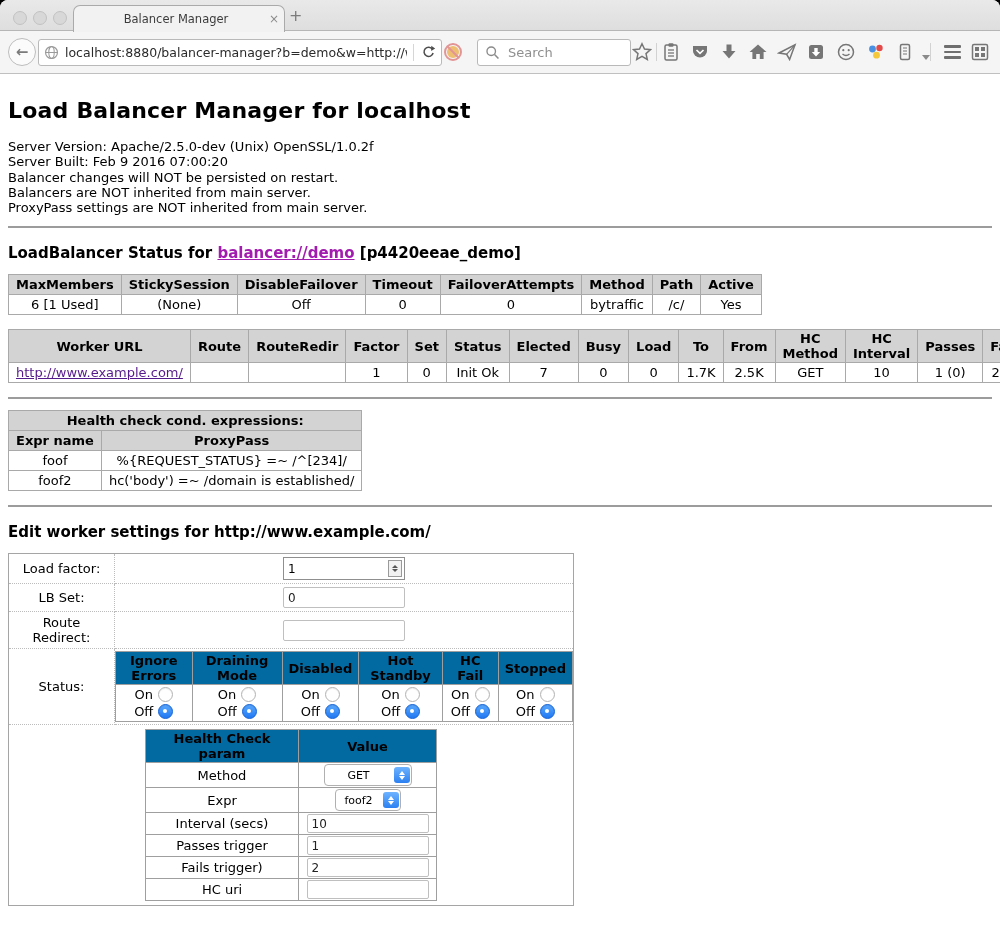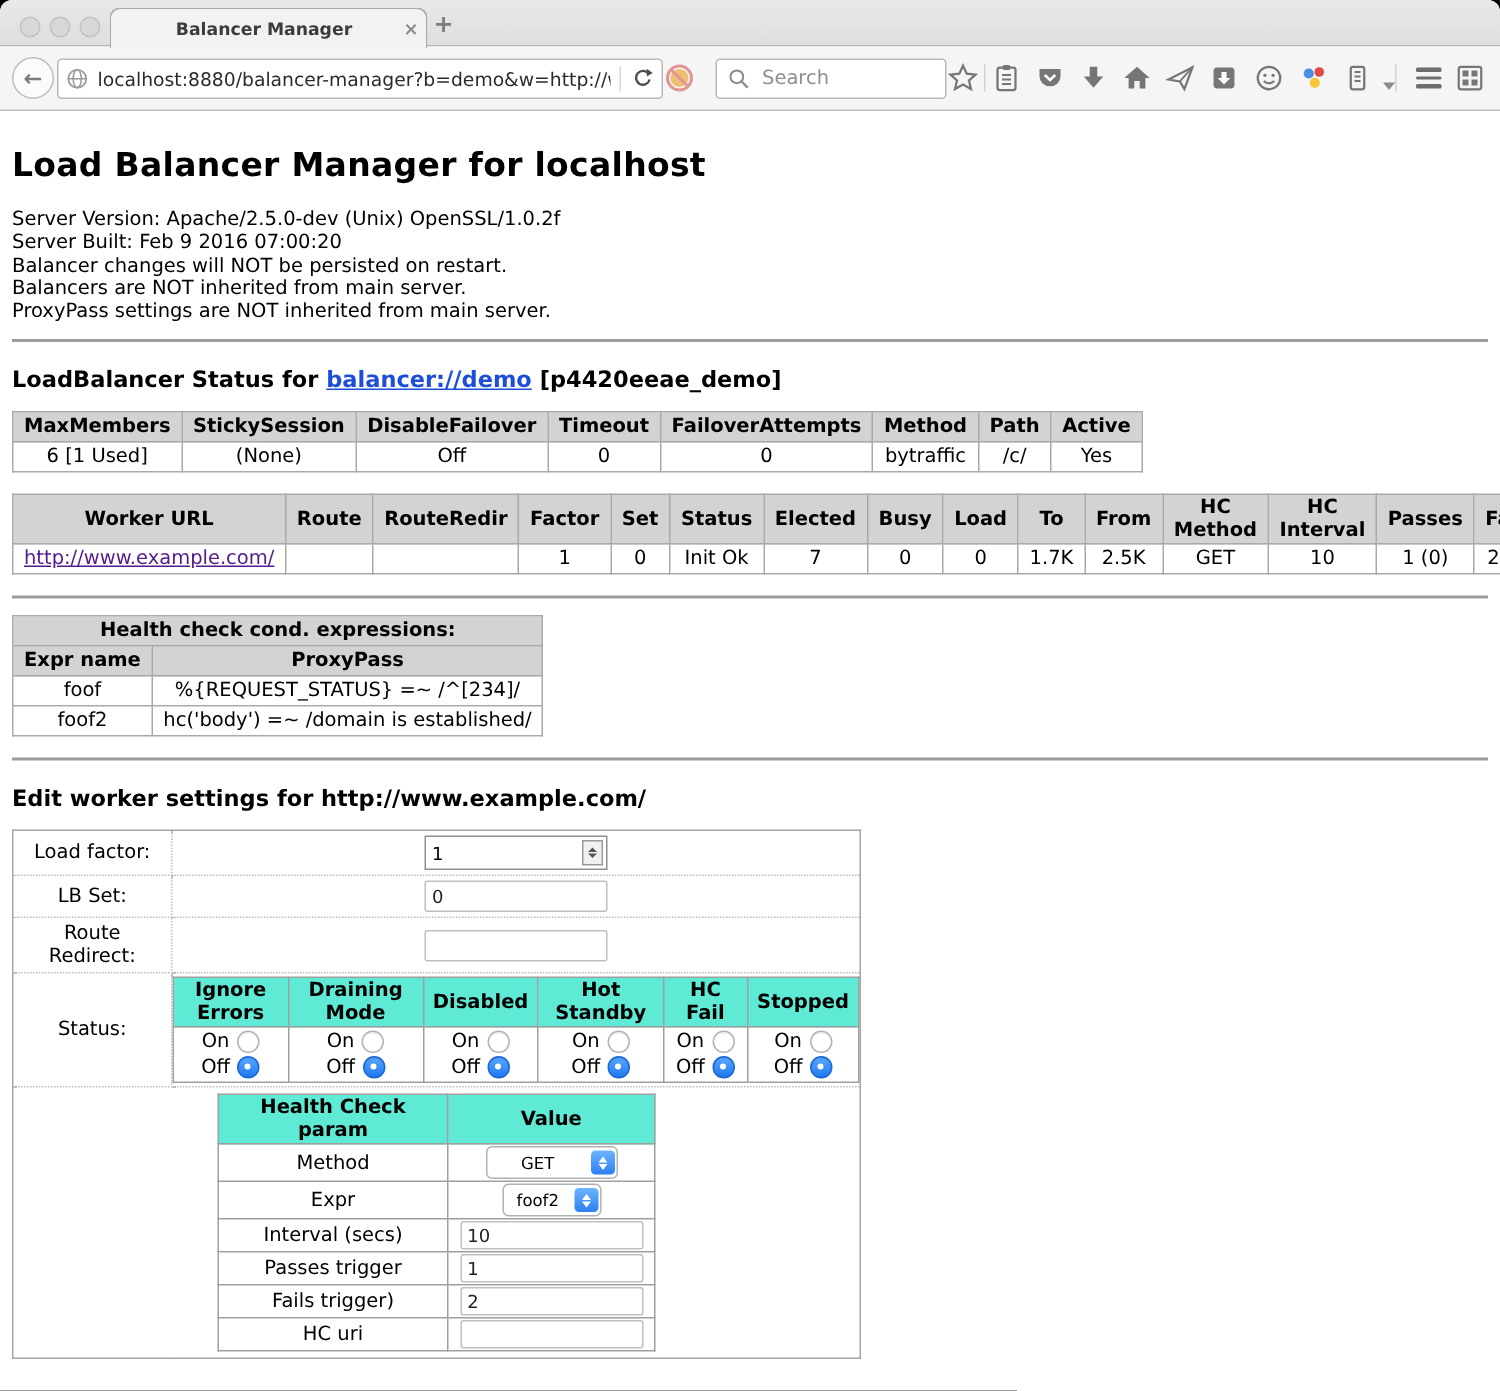--- a/index.html
+++ b/index.html
@@ -1,19 +1,19 @@
 <!DOCTYPE html>
 <html><head>
 <meta charset="utf-8">
 <style>
   html,body{margin:0;padding:0;background:#000;}
   .window{width:1000px;height:927px;background:#fff;border-radius:8px 8px 0 0;overflow:hidden;
     font-family:"DejaVu Sans","Liberation Sans",sans-serif;position:relative;}
   
-  .titlebar{height:30px;background:linear-gradient(#e9e9e9,#dedede);border-bottom:1px solid #b6b6b6;position:relative;font-weight:bold;}
+  .titlebar{height:30px;background:linear-gradient(#e9e9e9,#dedede);border-bottom:1px solid #b6b6b6;position:relative;}
   .tl{position:absolute;top:11px;width:12px;height:12px;border-radius:50%;background:#d8d8d8;border:1px solid #c2c2c2;}
   .tl1{left:13px}.tl2{left:33px}.tl3{left:53px}
   .tab{position:absolute;left:73px;top:5px;width:210px;height:26px;background:#f2f2f2;
     border:1px solid #aaa;border-bottom:none;border-radius:7px 7px 0 0;display:flex;align-items:center;z-index:2;}
   .tab-title{flex:1;text-align:center;font-size:11.5px;color:#3c3c3c;padding-left:14px;}
   .tab-close{width:20px;color:#8b8b8b;font-size:12px;text-align:center;cursor:default;}
   .newtab{position:absolute;left:289px;top:6px;font-size:16px;color:#7c7c7c;}
   
   .navbar{height:42px;background:#f5f5f5;border-bottom:1px solid #c0c0c0;position:relative;}
   .backbtn{position:absolute;left:8px;top:7px;width:26px;height:26px;border:1px solid #bdbdbd;border-radius:50%;
@@ -31,21 +31,21 @@
   .vsep{position:absolute;top:12px;width:1px;height:18px;background:#d2d2d2;}
   .hamburger{display:flex;flex-direction:column;gap:3px;}
   .hamburger i{display:block;width:17px;height:2.4px;background:#6e6e6e;border-radius:1px;}
   .caret{width:0;height:0;border-left:4px solid transparent;border-right:4px solid transparent;border-top:5px solid #8a8a8a;}
   
   .content{background:#fff;height:854px;padding:0 8px;color:#000;overflow:hidden;}
   h1{font-size:22px;margin:24px 0 0 0;letter-spacing:0.2px;}
   .info{margin-top:16px;font-size:13px;line-height:15.3px;}
   hr{border:none;border-top:2px solid #9c9c9c;margin:11px 0;}
   h3{font-size:15px;margin:16px 0 12px 0;}
-  h3 a{color:#1d4ed8;}
+  h3 a{color:#a21caf;}
   .data{border-collapse:collapse;font-size:13px;border:1px solid #606060;margin:2px 0 14px 0;}
   .data th,.data td{border:1px solid #a9a9a9;padding:1px 7px;text-align:center;height:17px;}
   .data th{background:#d3d3d3;}
   .data a{color:#551a8b;}
   .tbl-title{background:#d3d3d3;font-weight:bold;}
   
   .form-table{border-collapse:collapse;width:566px;font-size:13px;border:1px solid #a5a5a5;margin-top:6px;}
   .form-table > tbody > tr > td{border:1px dotted #bcbcbc;padding:3px 4px;text-align:center;}
   .lblcol{width:100px;}
   input.txt{height:17px;border:1px solid #bfbfbf;border-radius:2px;font-size:12px;padding:1px 4px;width:112px;
@@ -53,21 +53,21 @@
   .numwrap{display:inline-flex;align-items:center;border:1px solid #8f8f8f;background:#fff;height:21px;width:120px;}
   .numwrap input{border:none;outline:none;flex:1;font-size:12px;padding:0 4px;width:90px;
     font-family:"DejaVu Sans","Liberation Sans",sans-serif;}
   .spin{width:12px;height:15px;border:1px solid #9a9a9a;background:#f1f1f1;margin-right:2px;
     display:flex;flex-direction:column;align-items:center;justify-content:center;gap:1px;}
   .spin i{display:block;width:0;height:0;border-left:3px solid transparent;border-right:3px solid transparent;}
   .spin .up{border-bottom:3px solid #555;}
   .spin .dn{border-top:3px solid #555;}
   .nested{border-collapse:collapse;font-size:13px;border:1px solid #7d7d7d;margin:0 auto;}
   .nested th,.nested td{border:1px solid #9f9f9f;padding:1px 6px;text-align:center;}
-  .nested th{background:#5eead4;}
+  .nested th{background:#0369a1;}
   .st-line{display:flex;align-items:center;justify-content:center;gap:5px;height:17px;}
   .radio{display:inline-block;width:13px;height:13px;border-radius:50%;background:#fff;border:1px solid #b3b3b3;
     box-shadow:inset 0 1px 1px rgba(0,0,0,.07);position:relative;}
   .radio.checked{background:linear-gradient(#5aa8fd,#1f78f2);border-color:#1a66d6;}
   .radio.checked::after{content:"";position:absolute;left:4px;top:4px;width:4px;height:4px;border-radius:50%;background:#fff;}
   .mac-select{display:inline-flex;align-items:center;border:1px solid #b0b0b0;border-radius:4px;background:#fff;height:20px;vertical-align:middle;}
   .mac-select .val{text-align:center;font-size:11px;padding:0 6px;}
   .stepper{width:16px;height:16px;margin:1px;border-radius:3px;background:linear-gradient(#6db3ff,#2c80f1);
     display:flex;flex-direction:column;align-items:center;justify-content:center;gap:1px;}
   .stepper i{display:block;width:0;height:0;border-left:3px solid transparent;border-right:3px solid transparent;}

